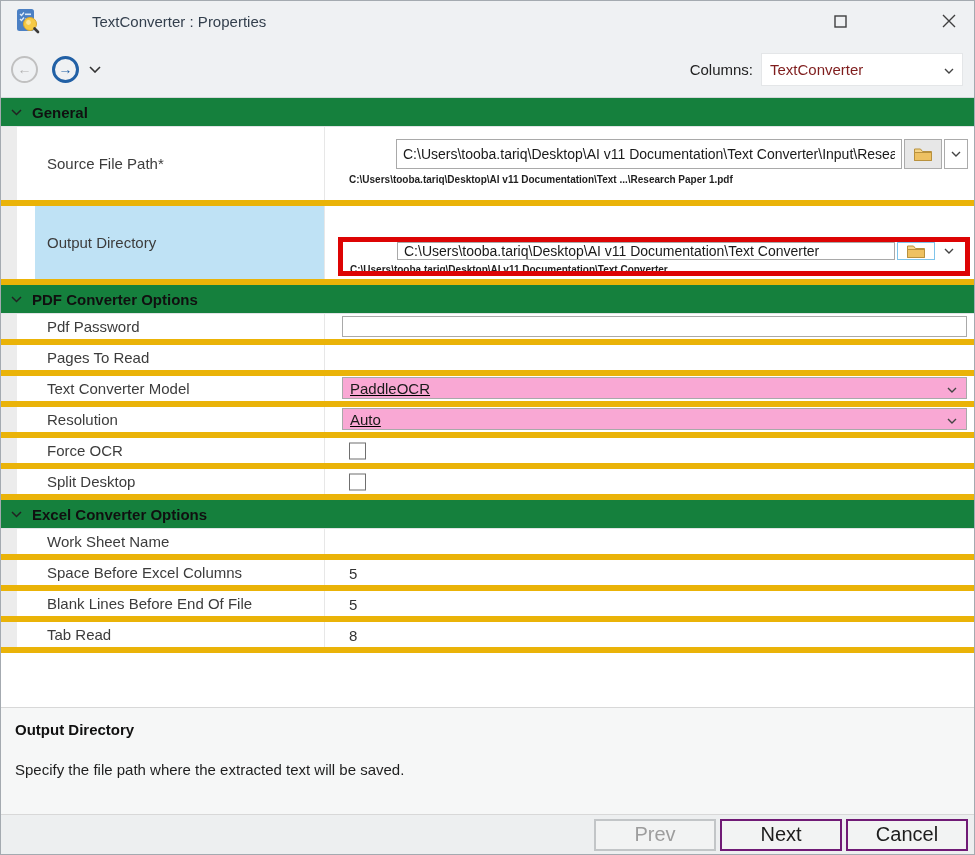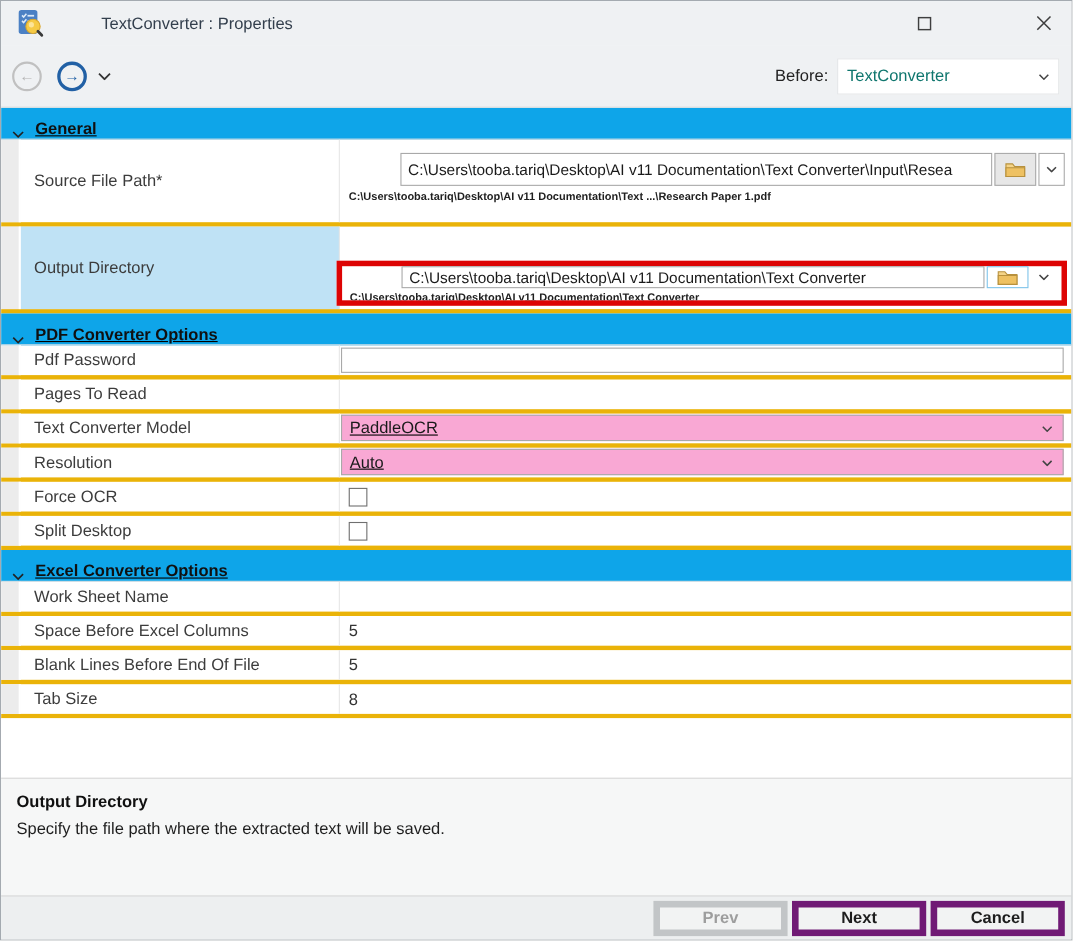--- a/index.html
+++ b/index.html
@@ -39,33 +39,33 @@
   }
   .nav-back { margin-left:10px; border:2px solid #c0c0c0; color:#b3b3b3; }
   .nav-fwd  { margin-left:14px; border:3px solid #2160a5; color:#2160a5; }
   .nav-chevron { margin-left:10px; display:flex; align-items:center; }
   .toolbar-spacer { flex:1; }
   .editing-label { font-size:15px; color:#222; margin-right:8px; }
   .editing-select {
     width:202px; height:33px; background:#fff; border:1px solid #e4e6e8;
     display:flex; align-items:center; margin-right:11px; padding:0 8px;
   }
-  .editing-value { flex:1; font-size:15px; color:#0f766e; }
+  .editing-value { flex:1; font-size:15px; color:#7f1d1d; }
 
   
   .grid { flex:1; background:#fff; display:flex; flex-direction:column; overflow:hidden; }
 
   .sec-header {
-    height:29px; background:#0ea5e9; border-bottom:1px solid #e1e4e6;
-    display:flex; align-items:flex-end; flex-shrink:0;text-decoration:underline;
+    height:29px; background:#15803d; border-bottom:1px solid #e1e4e6;
+    display:flex; align-items:center; flex-shrink:0;
   }
   .sec-chevron { margin-left:10px; display:flex; }
   .sec-title { margin-left:10px; font-size:15px; font-weight:bold; color:#101010; }
 
-  .prow { display:flex; border-bottom:4px solid #eab308; flex-shrink:0; }
+  .prow { display:flex; border-bottom:6px solid #eab308; flex-shrink:0;gap:16px; }
   .gutter { width:18px; background:#ececec; border-right:2px solid #ffffff; flex-shrink:0; }
   .label-cell {
     width:290px; flex-shrink:0; display:flex; align-items:center;
     padding-left:12px; font-size:15px; color:#3c3c3c;
     border-right:1px solid #e7e7e7;
   }
   .value-cell { flex:1; position:relative; }
 
   .row-tall { height:79px; }
   .row-std  { height:31px; }
@@ -119,31 +119,31 @@
     font-size:15px; color:#333;
   }
   .grid-filler { flex:1; background:#fff; }
 
   
   .descpanel {
     height:107px; flex-shrink:0; background:#f6f7f7;
     border-top:1px solid #d8d8d8; padding:13px 14px;
   }
   .desc-title { font-size:15px; font-weight:bold; color:#101010; }
-  .desc-text  { font-size:15px; color:#1e1e1e; margin-top:7px; }
+  .desc-text  { font-size:15px; color:#1e1e1e; margin-top:23px; }
 
   
   .btnbar {
     height:40px; flex-shrink:0; background:#edeff0; border-top:1px solid #d8d8d8;
     display:flex; align-items:center; justify-content:flex-end; padding-right:6px; gap:4px;
   }
   .btn {
-    width:122px; height:32px; background:#f2f3f3; border:6px solid #701a75;
-    font-family:"Liberation Sans",sans-serif; font-size:15px; color:#1d1d1d;
-    display:flex; align-items:center; justify-content:center;font-weight:bold;
+    width:122px; height:32px; background:#f2f3f3; border:2px solid #701a75;
+    font-family:"Liberation Sans",sans-serif; font-size:20px; color:#1d1d1d;
+    display:flex; align-items:center; justify-content:center;
   }
   .btn.disabled { color:#9d9d9d; border-color:#c2c5c7; }
 </style>
 </head>
 <body>
 
 <div class="window">
 
   <div class="titlebar">
     <span class="app-icon">
@@ -174,21 +174,21 @@
 
   <div class="toolbar">
     <span class="nav-circle nav-back">←</span>
     <span class="nav-circle nav-fwd">→</span>
     <span class="nav-chevron">
       <svg width="12" height="7" viewBox="0 0 12 7">
           <path d="M1 1 L6 6 L11 1" stroke="#333" stroke-width="1.6" fill="none"></path>
         </svg>
     </span>
     <span class="toolbar-spacer"></span>
-    <span class="editing-label">Before:</span>
+    <span class="editing-label">Columns:</span>
     <div class="editing-select">
       <span class="editing-value">TextConverter</span>
       <span>
         <svg width="10" height="6" viewBox="0 0 10 6">
             <path d="M1 1 L5 5 L9 1" stroke="#444" stroke-width="1.4" fill="none"></path>
           </svg>
       </span>
     </div>
   </div>
 
@@ -350,21 +350,21 @@
     <div class="prow row-std">
       <div class="gutter"></div>
       <div class="label-cell">Blank Lines Before End Of File</div>
       <div class="value-cell">
         <span class="plain-value">5</span>
       </div>
     </div>
 
     <div class="prow row-std">
       <div class="gutter"></div>
-      <div class="label-cell">Tab Size</div>
+      <div class="label-cell">Tab Read</div>
       <div class="value-cell">
         <span class="plain-value">8</span>
       </div>
     </div>
 
     <div class="grid-filler"></div>
   </div>
 
   <div class="descpanel">
     <div class="desc-title">Output Directory</div>

